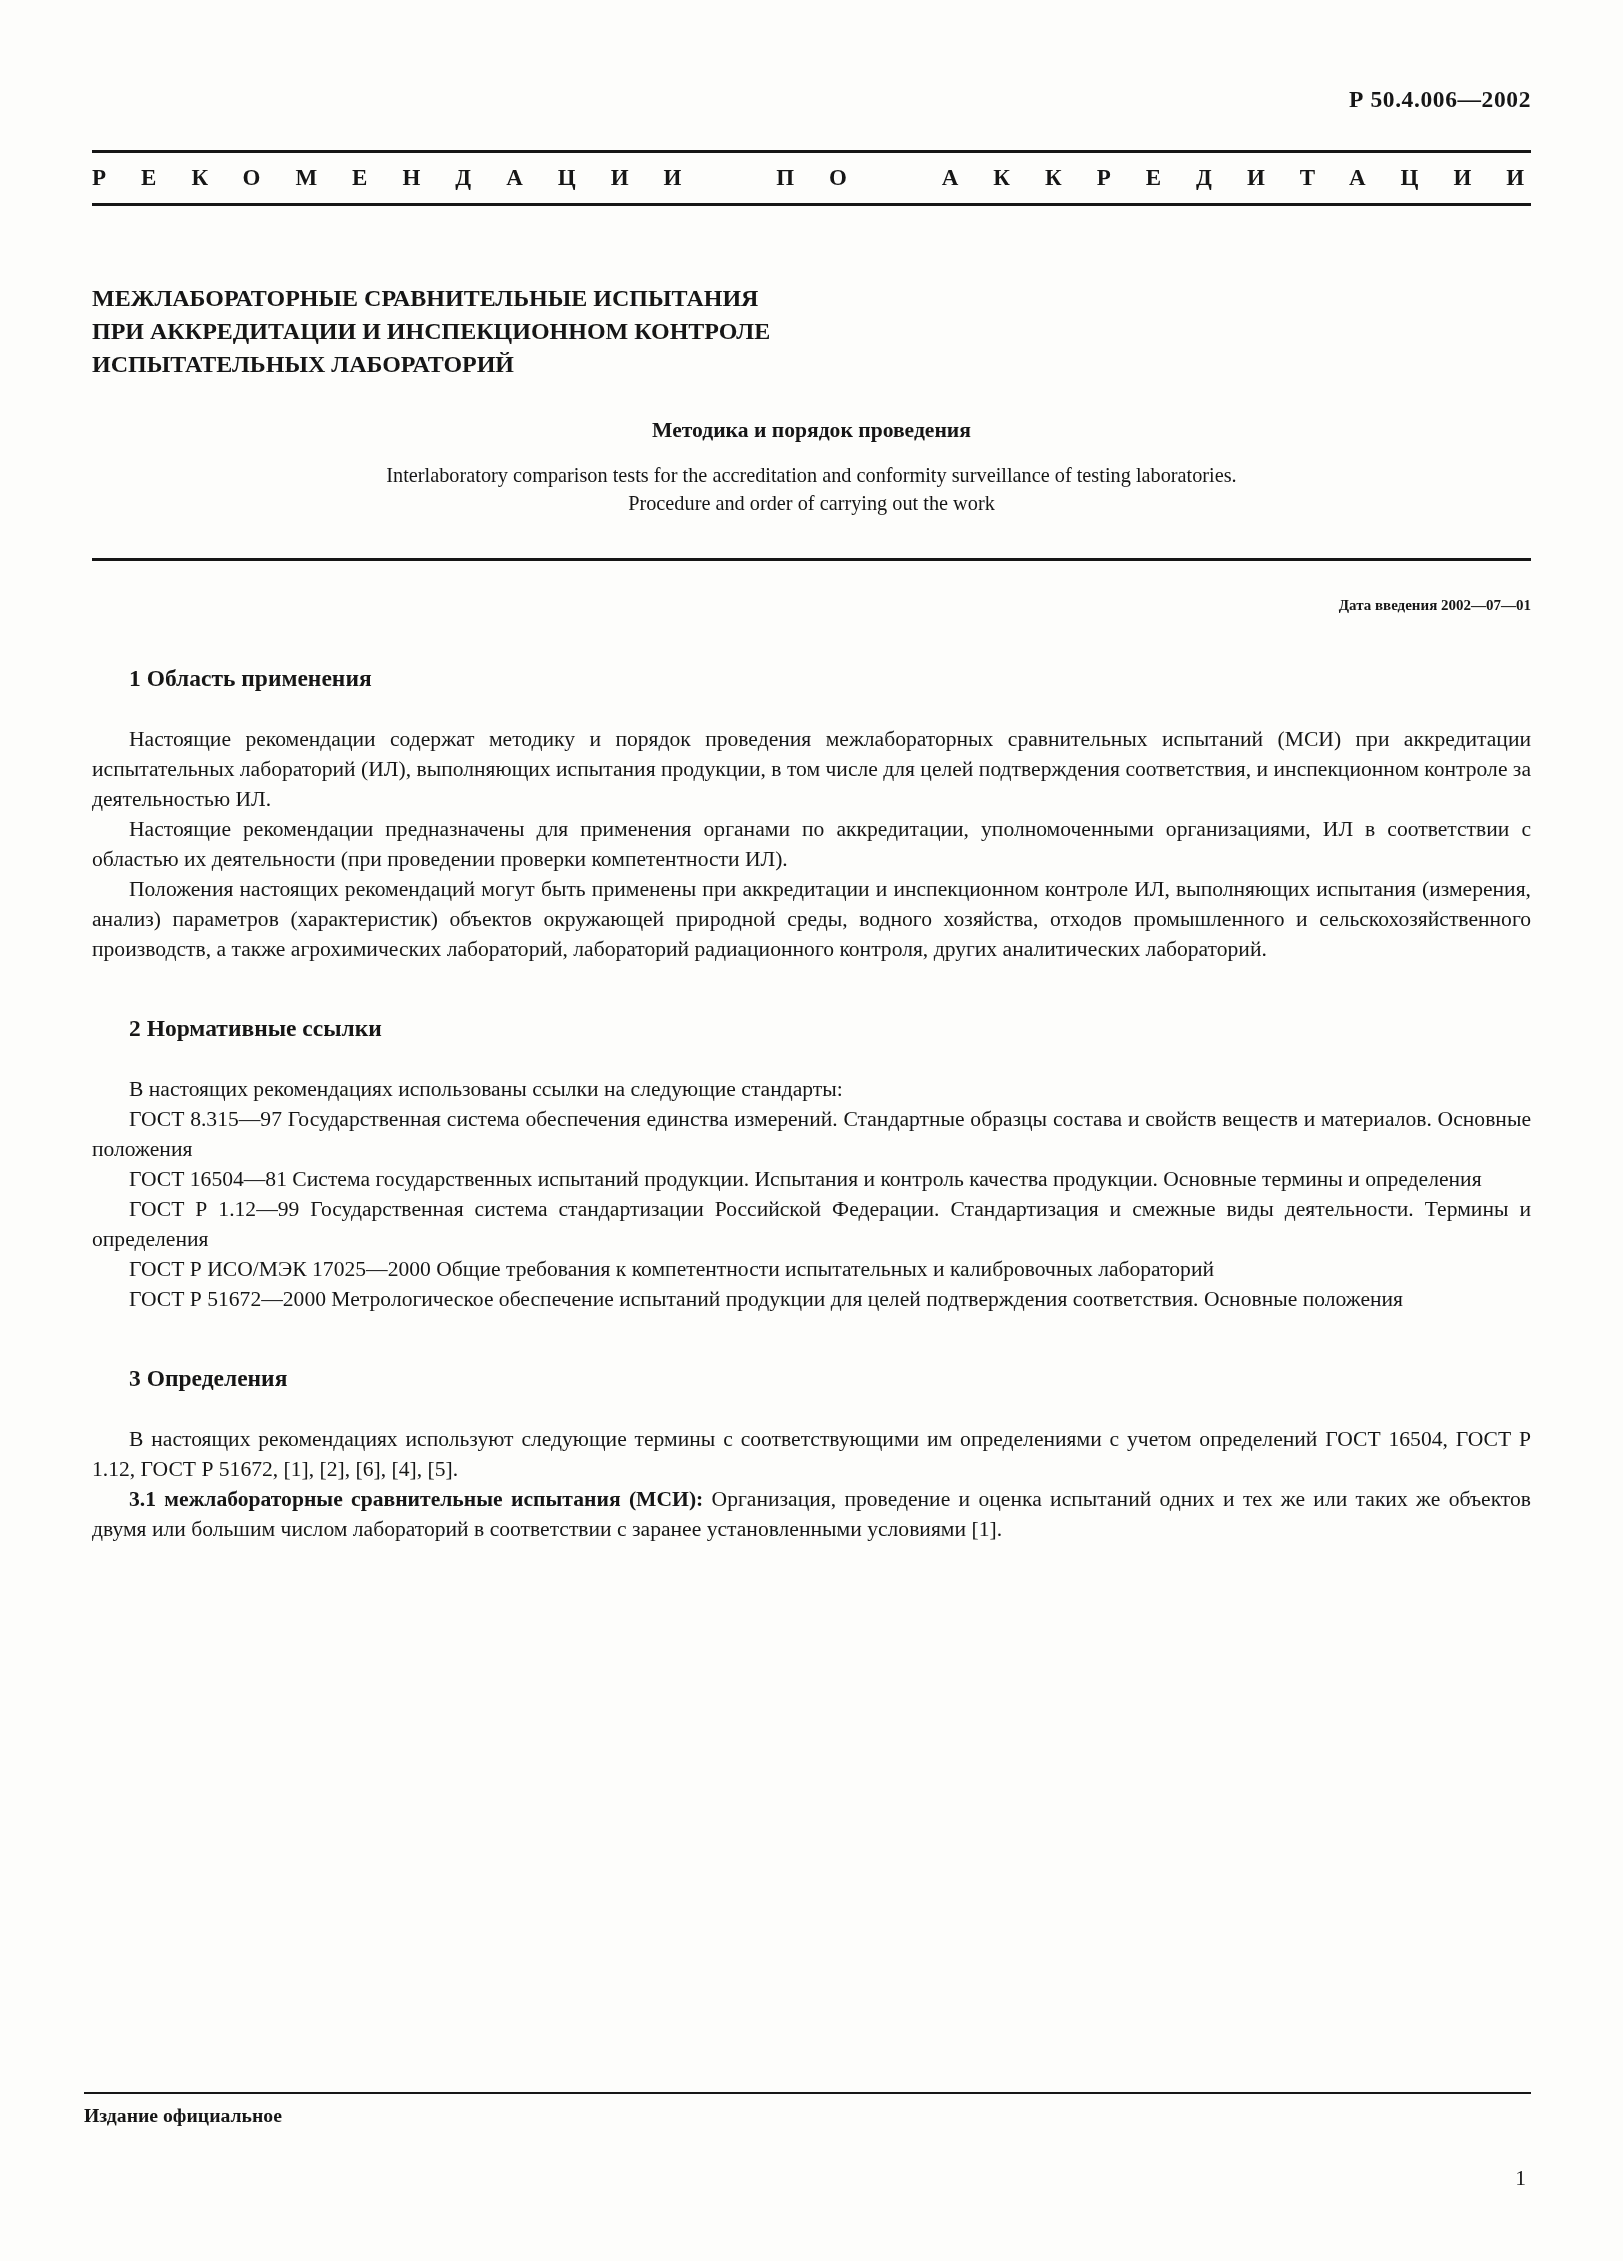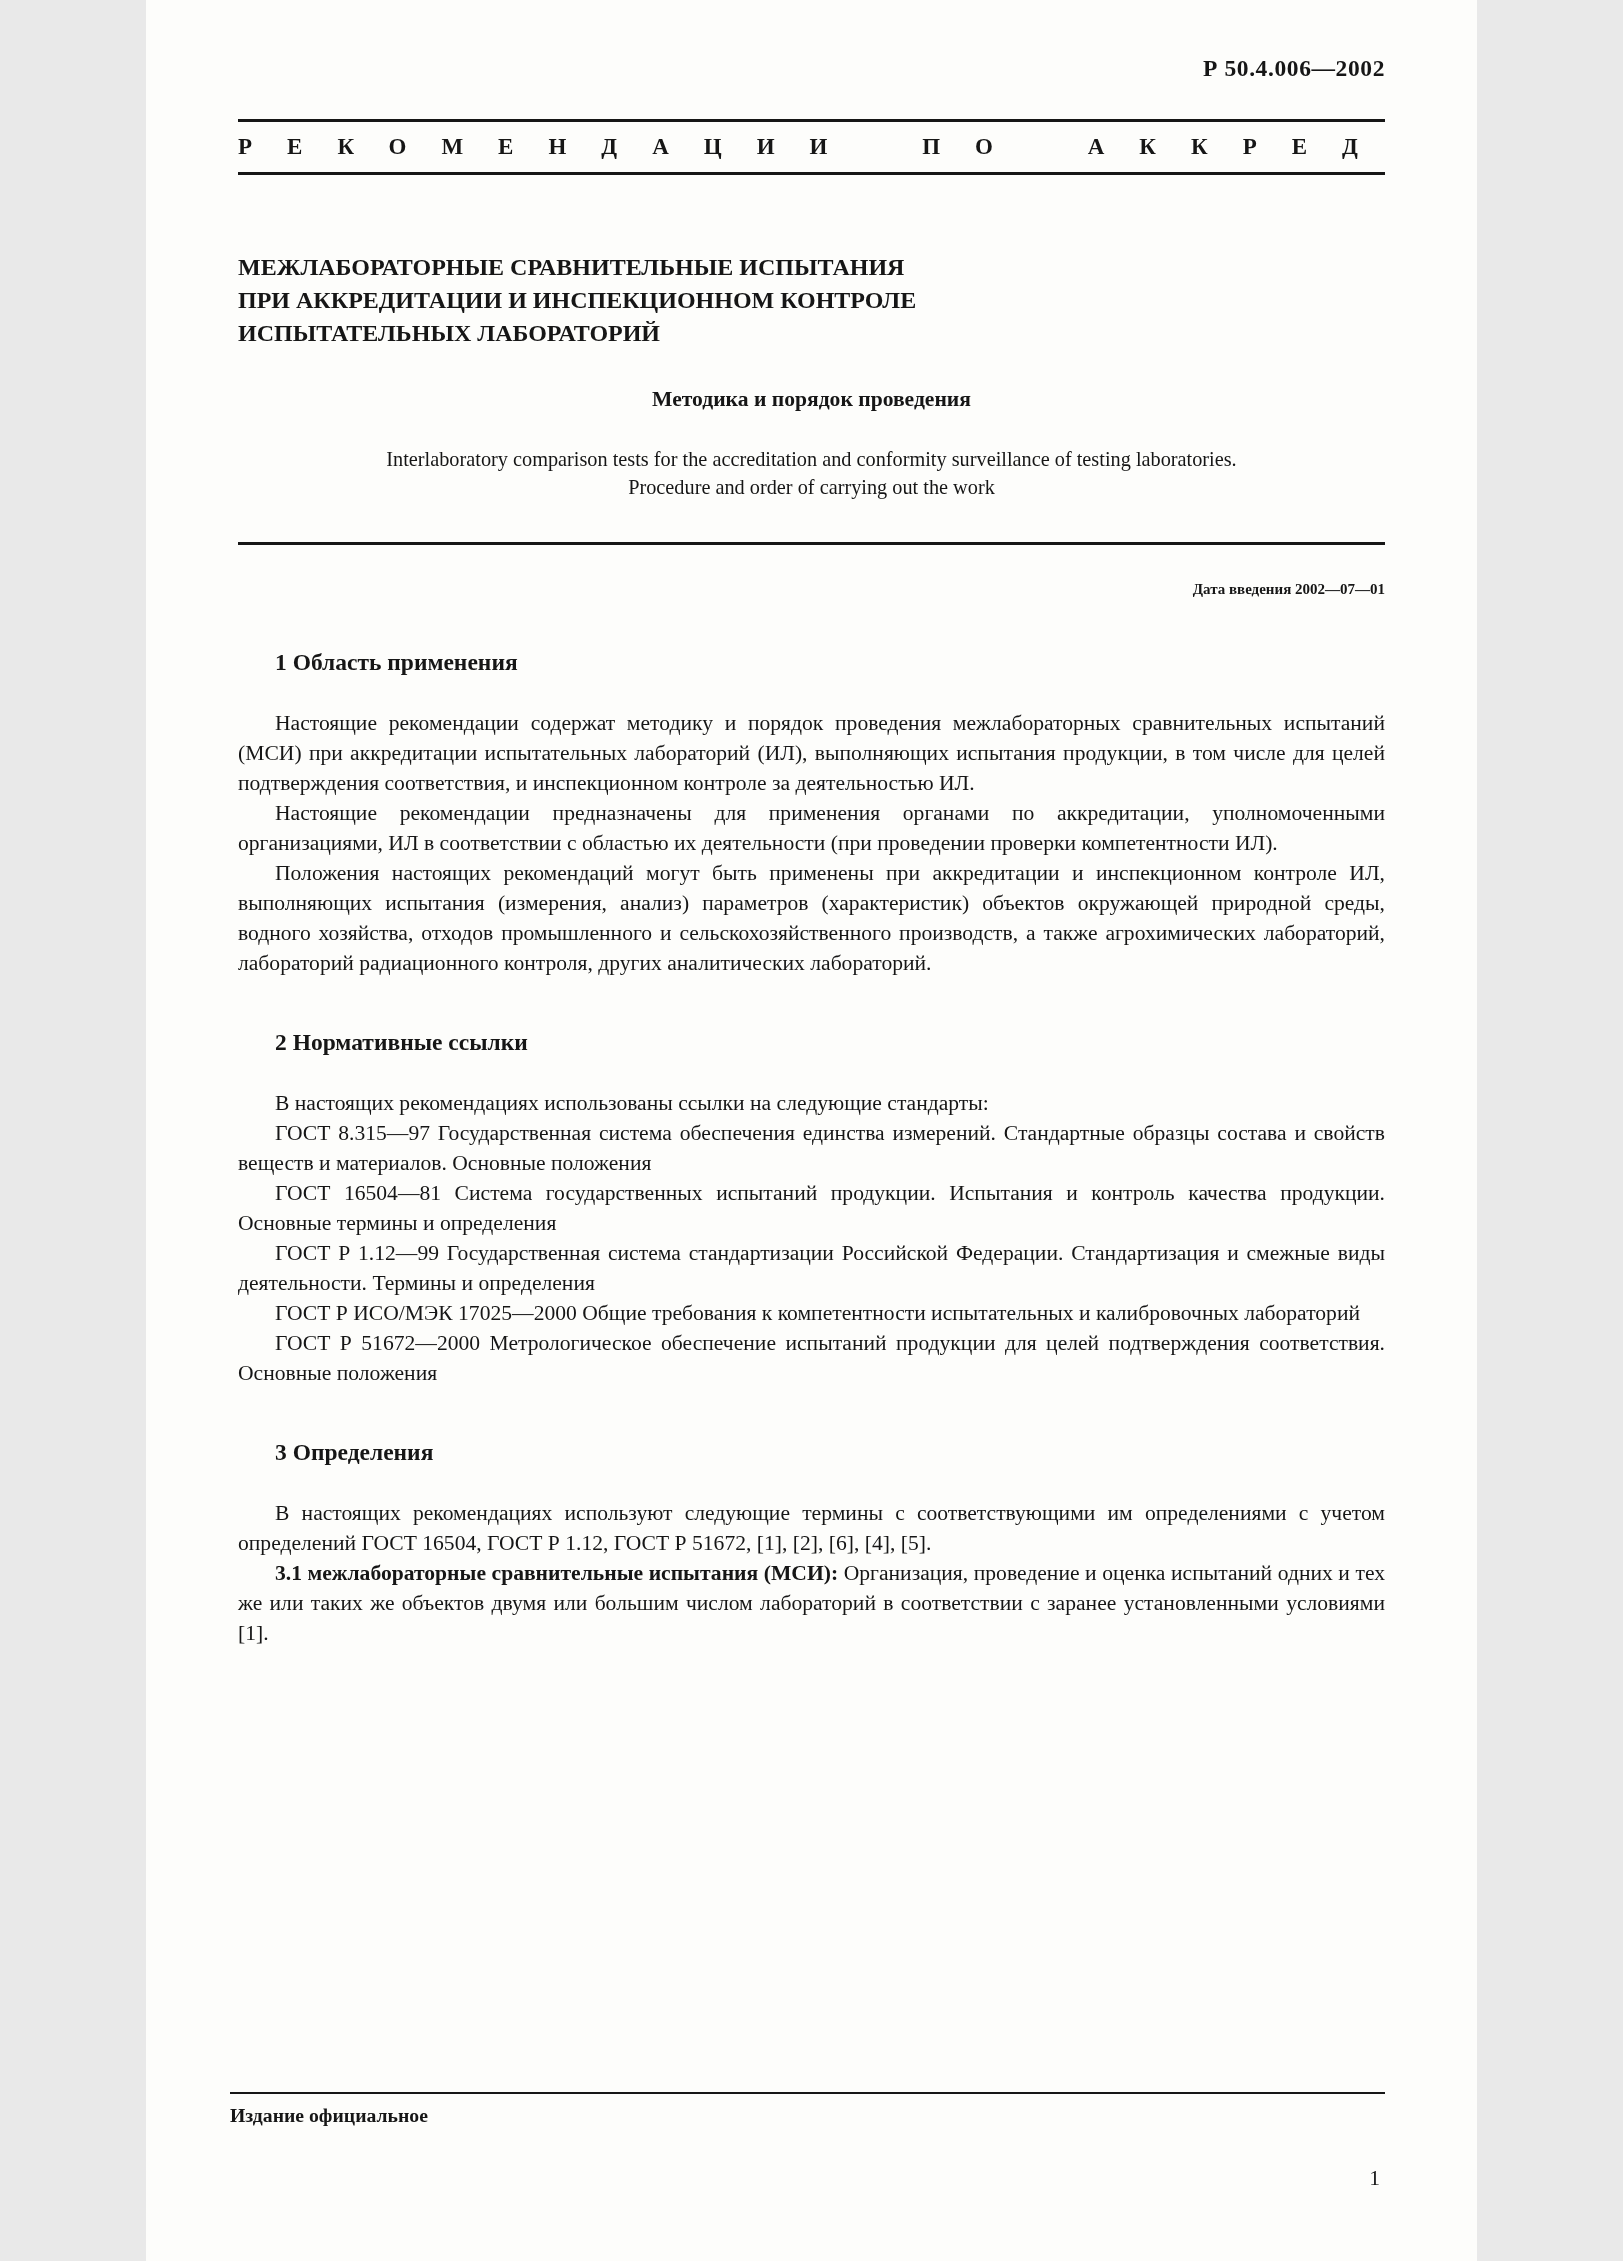--- a/index.html
+++ b/index.html
@@ -2,26 +2,26 @@
 <html lang="ru" style="font-size:10.2px"><head>
 <meta charset="utf-8">
 <style>
   html, body {
     margin: 0;
     padding: 0;
     background: #e9e9e9;
   }
   .page {
     position: relative;
-    width: 1331px;
+    width: 1623px;
     height: 2261px;
     margin: 0 auto;
     background: #fdfdfb;
     box-sizing: border-box;
-    padding: 55px 92px 0 92px;
+    padding: 86px 92px 0 92px;
     font-family: "Liberation Serif", "DejaVu Serif", serif;
     color: #161616;
     overflow: hidden;
   }
   .doc-number {
     text-align: right;
     font-weight: bold;
     font-size: 23.5px;
     letter-spacing: 0.6px;
   }
@@ -51,21 +51,21 @@
     font-weight: bold;
     white-space: pre-line;
   }
   .subtitle {
     margin-top: 37px;
     font-size: 21.6px;
     font-weight: bold;
     text-align: center;
   }
   .title-en {
-    margin-top: 33px;
+    margin-top: 18px;
     font-size: 20.3px;
     line-height: 28px;
     text-align: center;
     white-space: pre-line;
   }
   .separator {
     margin-top: 41px;
     height: 2.5px;
   }
   .date {

